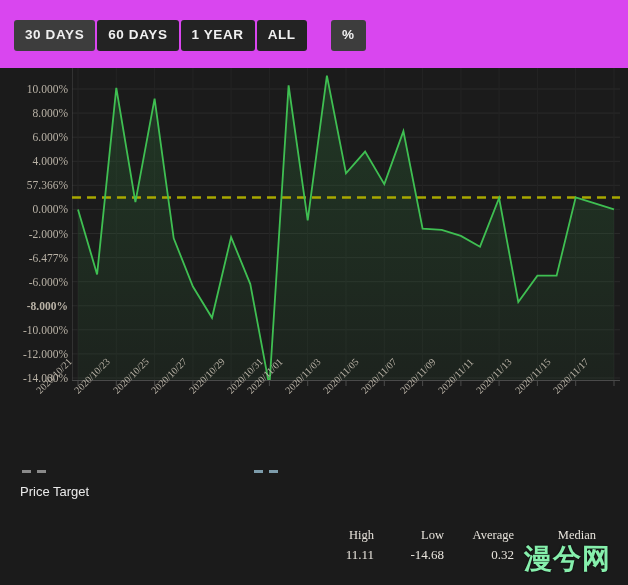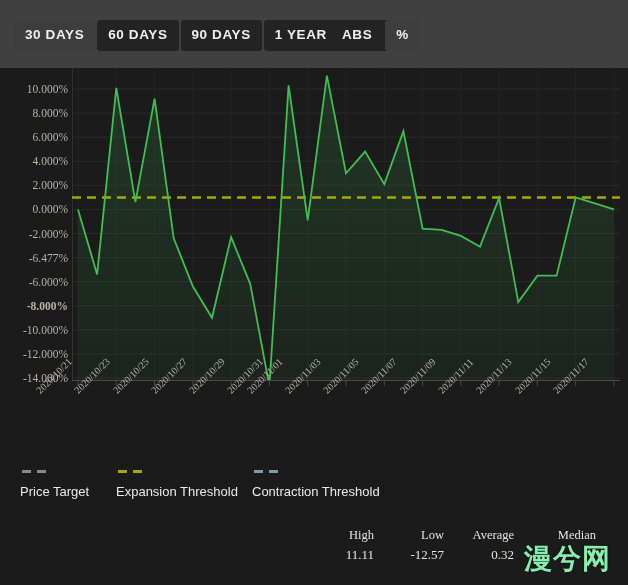--- a/index.html
+++ b/index.html
@@ -5,21 +5,21 @@
   html,body{margin:0;padding:0;}
   body{
     width:628px;height:585px;
     background:#1b1b1b;
     font-family:"Liberation Sans", sans-serif;
     overflow:hidden;
     position:relative;
   }
   .toolbar{
     position:absolute;left:0;top:0;width:628px;height:68px;
-    background:#404040;
+    background:#d946ef;
   }
   .btn-group{
     position:absolute;top:20px;display:flex;gap:2px;
   }
   .btn-group.left{left:14px;}
   .btn-group.right{left:331px;}
   .tbtn{
     background:#232323;color:#f0f0f0;
     border:none;outline:none;
     font-size:13.5px;font-weight:bold;
@@ -100,37 +100,35 @@
     pointer-events:none;
   }
 </style>
 </head>
 <body>
 
 <div class="toolbar">
   <div class="btn-group left" id="range-group">
       <button class="tbtn active">30 DAYS</button>
       <button class="tbtn">60 DAYS</button>
-      <button class="tbtn">90 DAYS</button>
       <button class="tbtn">1 YEAR</button>
       <button class="tbtn">ALL</button>
     </div>
   <div class="btn-group right" id="unit-group">
-      <button class="tbtn">ABS</button>
       <button class="tbtn active">%</button>
     </div>
 </div>
 
 <div class="chartwrap">
   <div class="ylabels" id="ylabels">
       <div class="yaxis-label" style="top: 21px;">10.000%</div>
       <div class="yaxis-label" style="top: 45.0833px;">8.000%</div>
       <div class="yaxis-label" style="top: 69.1667px;">6.000%</div>
       <div class="yaxis-label" style="top: 93.25px;">4.000%</div>
-      <div class="yaxis-label" style="top: 117.333px;">2.000%</div>
+      <div class="yaxis-label" style="top: 117.333px;">57.366%</div>
       <div class="yaxis-label" style="top: 141.417px;">0.000%</div>
       <div class="yaxis-label" style="top: 165.5px;">-2.000%</div>
       <div class="yaxis-label" style="top: 189.583px;">-6.477%</div>
       <div class="yaxis-label" style="top: 213.667px;">-6.000%</div>
       <div class="yaxis-label" style="top: 237.75px; font-weight: bold;">-8.000%</div>
       <div class="yaxis-label" style="top: 261.833px;">-10.000%</div>
       <div class="yaxis-label" style="top: 285.917px;">-12.000%</div>
       <div class="yaxis-label" style="top: 310px;">-14.000%</div>
     </div>
   <div class="plot" id="plot"><svg width="548" height="312">
@@ -208,38 +206,33 @@
       <div class="xtick-label" style="left: 440.571px;">2020/11/15</div>
       <div class="xtick-label" style="left: 478.857px;">2020/11/17</div>
     </div>
 </div>
 
 <div class="legend" id="legend">
     <div class="legend-item" style="left: 20px;">
       <div class="legend-swatch" style="background: repeating-linear-gradient(to right, rgb(138, 138, 138) 0px, rgb(138, 138, 138) 9px, transparent 9px, transparent 15px);"></div>
       <div class="legend-text">Price Target</div>
     </div>
-    <div class="legend-item" style="left: 116px;">
-      <div class="legend-swatch" style="background: repeating-linear-gradient(to right, rgb(168, 168, 0) 0px, rgb(168, 168, 0) 9px, transparent 9px, transparent 15px);"></div>
-      <div class="legend-text">Expansion Threshold</div>
-    </div>
     <div class="legend-item" style="left: 252px;">
       <div class="legend-swatch" style="background: repeating-linear-gradient(to right, rgb(125, 156, 171) 0px, rgb(125, 156, 171) 9px, transparent 9px, transparent 15px);"></div>
-      <div class="legend-text">Contraction Threshold</div>
     </div>
   </div>
 
 <div class="stats" id="stats">
     <div class="stat-col" style="right: 254px;">
       <div class="stat-label">High</div>
       <div class="stat-value">11.11</div>
     </div>
     <div class="stat-col" style="right: 184px;">
       <div class="stat-label">Low</div>
-      <div class="stat-value">-12.57</div>
+      <div class="stat-value">-14.68</div>
     </div>
     <div class="stat-col" style="right: 114px;">
       <div class="stat-label">Average</div>
       <div class="stat-value">0.32</div>
     </div>
     <div class="stat-col" style="right: 32px;">
       <div class="stat-label">Median</div>
       <div class="stat-value"></div>
     </div>
   </div>

